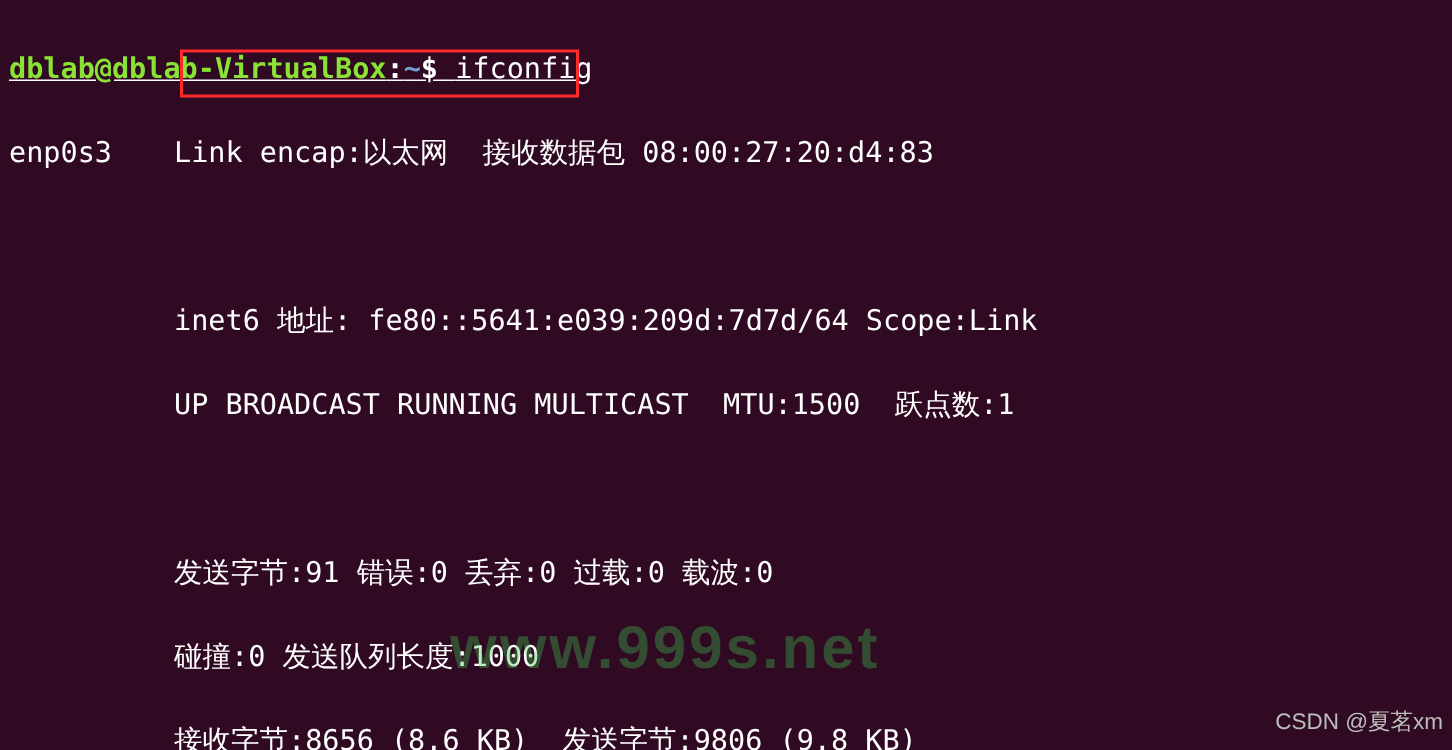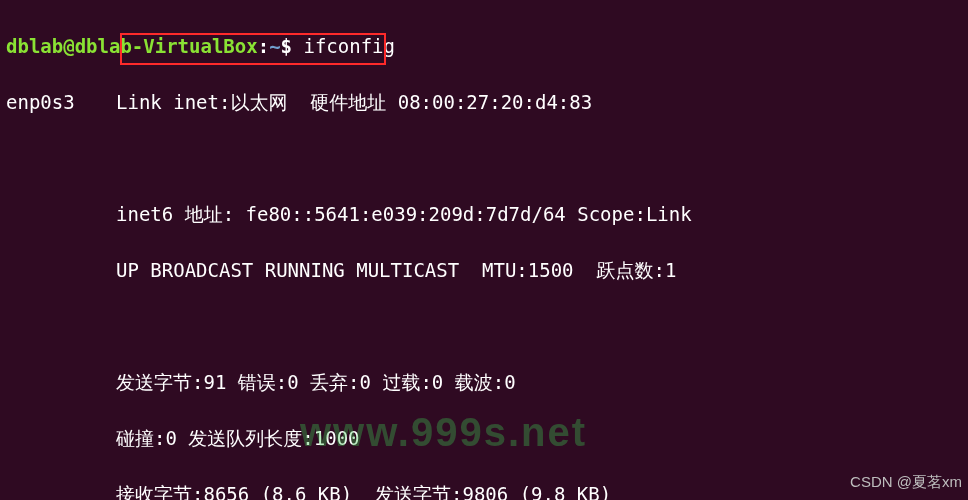--- a/index.html
+++ b/index.html
@@ -16,21 +16,21 @@
     position: relative;
   }
   .terminal {
     padding: 4px 6px;
     white-space: pre;
   }
   .prompt-user { color: #8ae234; font-weight: bold; }
   .prompt-sep  { color: #ffffff; font-weight: bold;}
   .prompt-path { color: #729fcf; font-weight: bold;}
   .prompt-cmd  { color: #ffffff; }
-  .line { display: block; }
+  .line { display: block; text-decoration: underline; }
   .iface-col { display: inline-block; width: 110px; vertical-align: top;}
   .body-col  { display: inline-block; }
   .highlight-box {
     position: absolute;
     border: 2px solid #ff2a2a;
     top: 33px;
     left: 120px;
     width: 262px;
     height: 28px;
     pointer-events: none;
@@ -53,21 +53,21 @@
     font-size: 15px;
     color: #bdbdbd;
     font-family: Arial, sans-serif;
   }
 </style>
 </head>
 <body>
 
 <div class="terminal">
 <span class="line"><span class="prompt-user">dblab@dblab-VirtualBox</span><span class="prompt-sep">:</span><span class="prompt-path">~</span><span class="prompt-sep">$ </span><span class="prompt-cmd">ifconfig</span></span>
-<span class="line"><span class="iface-col">enp0s3</span><span class="body-col">Link inet:以太网  硬件地址 08:00:27:20:d4:83</span></span>
+<span class="line"><span class="iface-col">enp0s3</span><span class="body-col">Link encap:以太网  接收数据包 08:00:27:20:d4:83</span></span>
 <span class="line"><span class="iface-col"> </span></span>
 <span class="line"><span class="iface-col"> </span><span class="body-col">inet6 地址: fe80::5641:e039:209d:7d7d/64 Scope:Link</span></span>
 <span class="line"><span class="iface-col"> </span><span class="body-col">UP BROADCAST RUNNING MULTICAST  MTU:1500  跃点数:1</span></span>
 <span class="line"><span class="iface-col"> </span></span>
 <span class="line"><span class="iface-col"> </span><span class="body-col">发送字节:91 错误:0 丢弃:0 过载:0 载波:0</span></span>
 <span class="line"><span class="iface-col"> </span><span class="body-col">碰撞:0 发送队列长度:1000</span></span>
 <span class="line"><span class="iface-col"> </span><span class="body-col">接收字节:8656 (8.6 KB)  发送字节:9806 (9.8 KB)</span></span>
 
 
 

